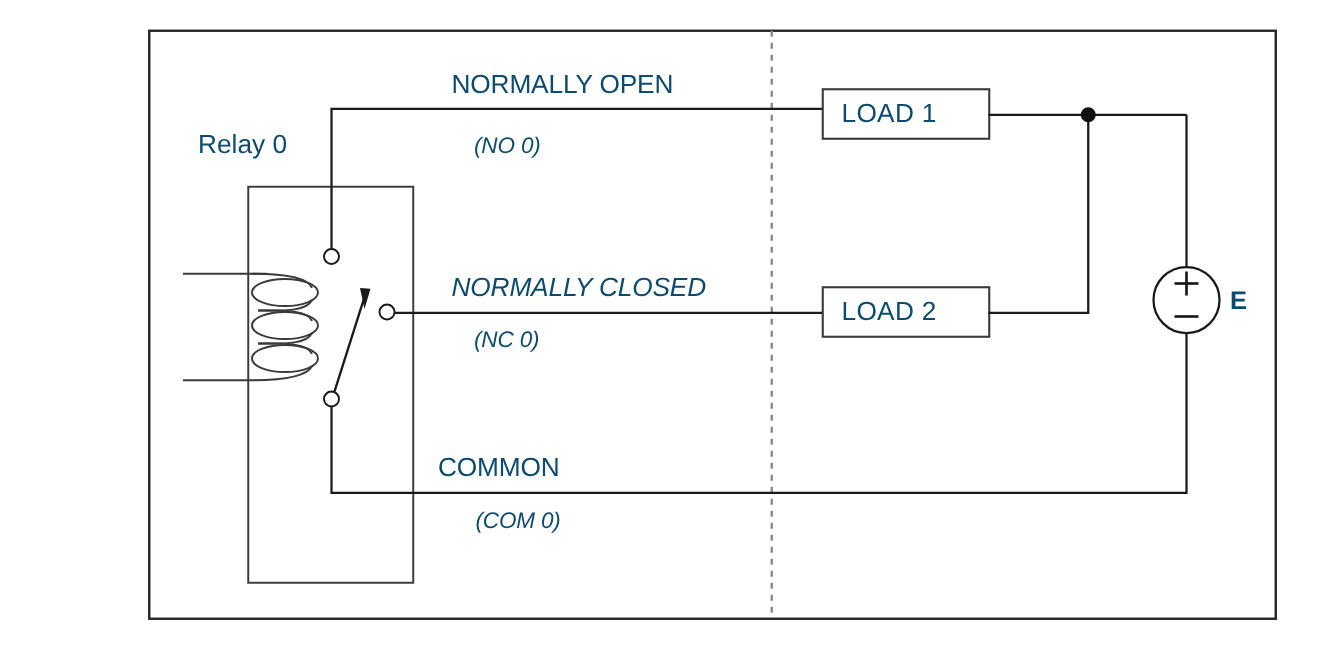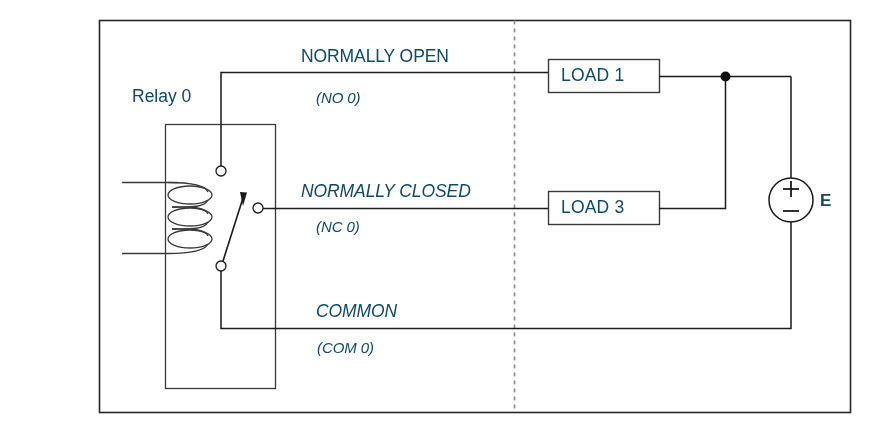--- a/index.html
+++ b/index.html
@@ -115,21 +115,21 @@
   </svg>
 
   <div class="lbl lbl-relay" style="left:116px; top:88px;margin-left:16px;">Relay 0</div>
 
   <div class="lbl lbl-main" style="left:301px; top:48px;">NORMALLY OPEN</div>
   <div class="lbl lbl-sub" style="left:316px; top:90px;">(NO 0)</div>
 
   <div class="lbl lbl-main" style="left:301px; top:183px;font-style:italic;">NORMALLY CLOSED</div>
   <div class="lbl lbl-sub" style="left:316px; top:219px;text-align:center;">(NC 0)</div>
 
-  <div class="lbl lbl-main" style="left:316px; top:303px;font-style:italic;">COMMON</div>
+  <div class="lbl lbl-main" style="left:292px; top:303px;">COMMON</div>
   <div class="lbl lbl-sub" style="left:317px; top:340px;">(COM 0)</div>
 
   <div class="lbl lbl-load" style="left:561px; top:67px;">LOAD 1</div>
-  <div class="lbl lbl-load" style="left:561px; top:199px;">LOAD 3</div>
+  <div class="lbl lbl-load" style="left:561px; top:199px;">LOAD 2</div>
 
   <div class="lbl lbl-src" style="left:820px; top:192px;">E</div>
 
 </div>
 
 </body></html>

